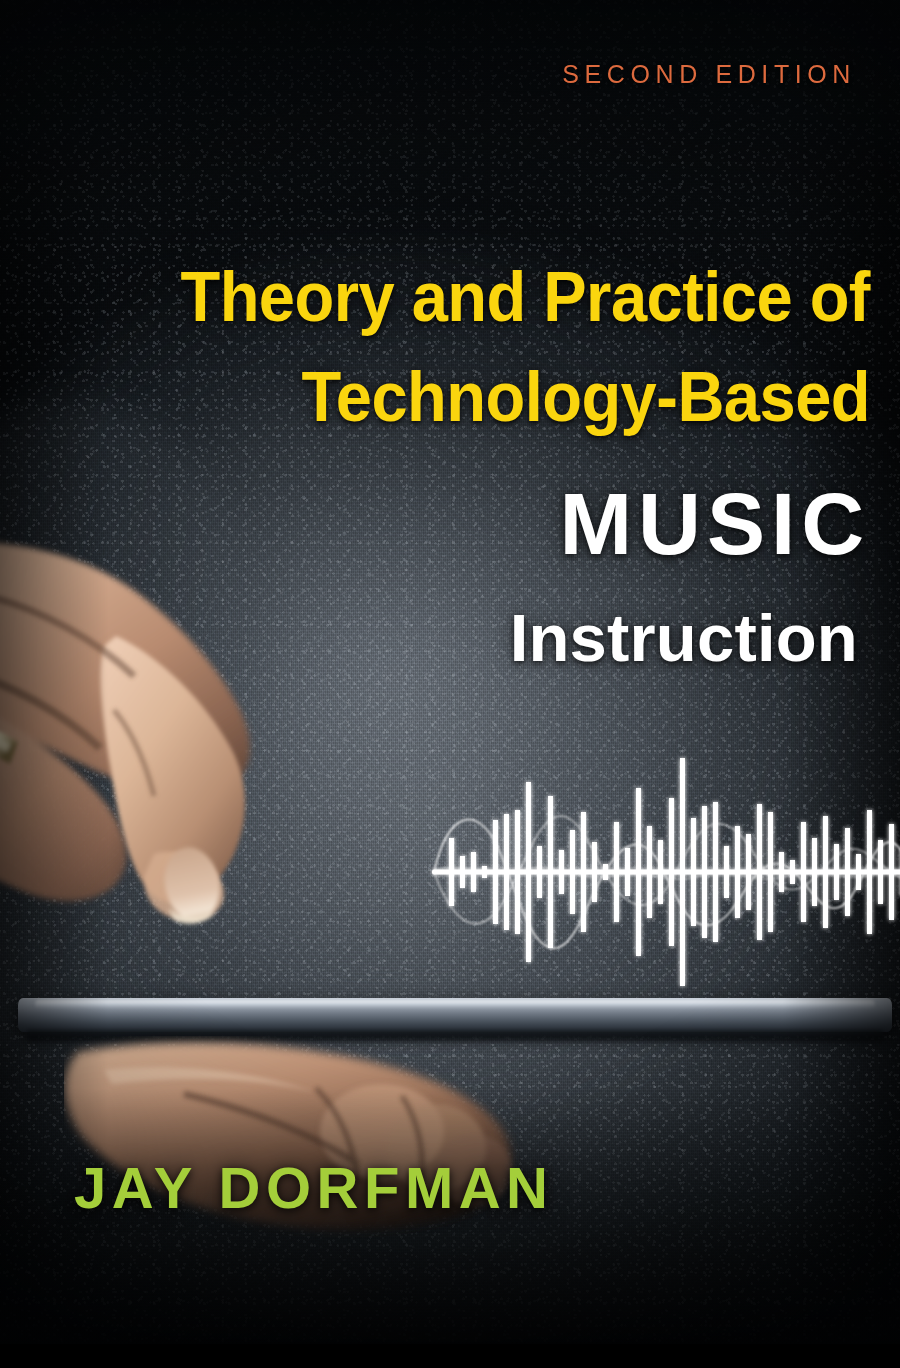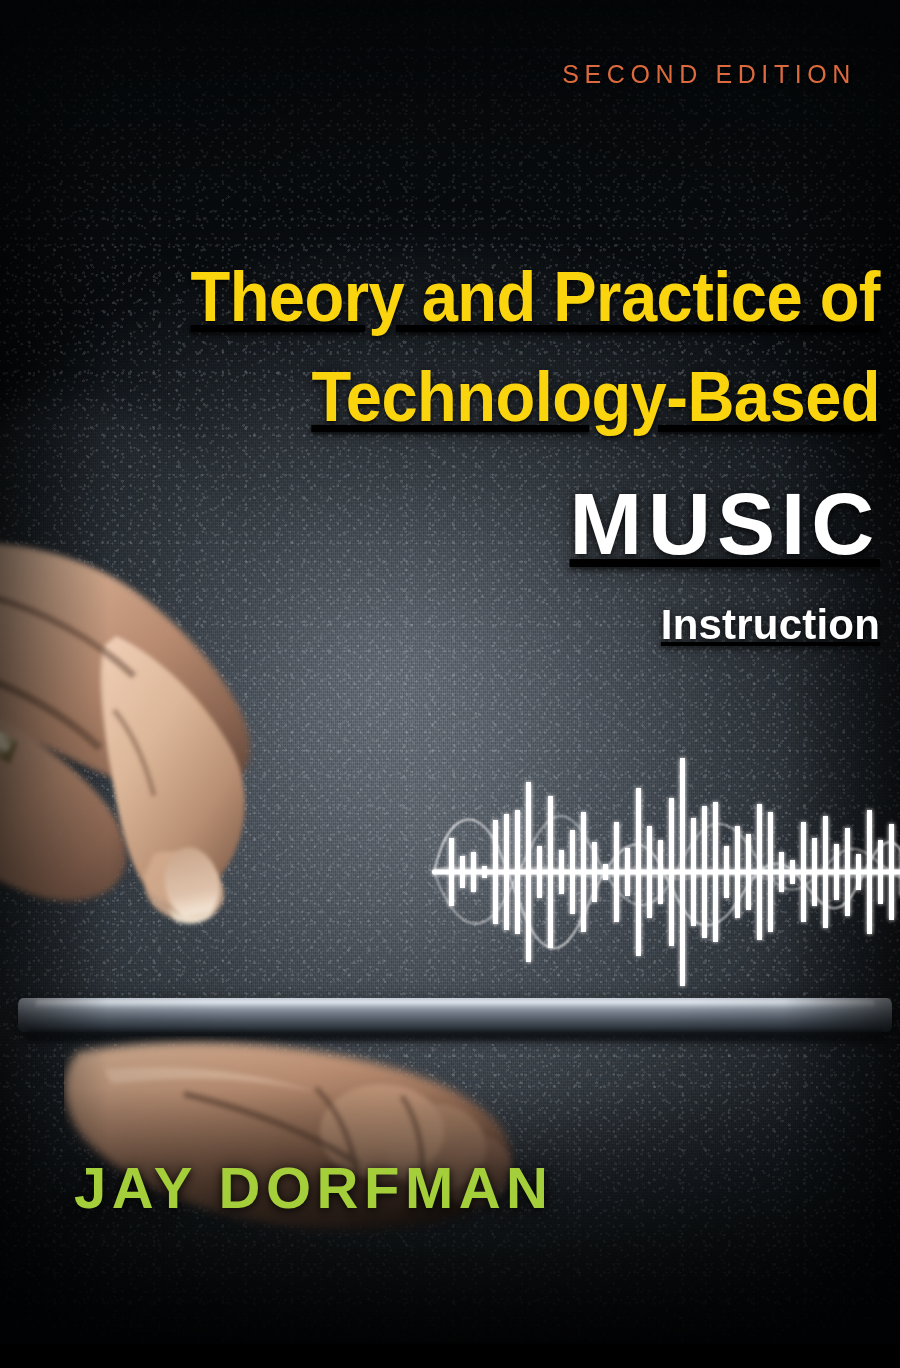--- a/index.html
+++ b/index.html
@@ -204,25 +204,24 @@
     font-size: 25px;
     font-weight: 400;
     letter-spacing: 5.6px;
     text-transform: uppercase;
     white-space: nowrap;
     text-shadow: 0 1px 4px rgba(0,0,0,0.85);
   }
 
   .title-block {
     position: absolute;
-    right: 20px;
+    right: 30px;
     top: 262px;
     width: 840px;
     text-align: right;
-    text-decoration: underline;
   }
 
   .t-line1, .t-line2 {
     color: #fad50e;
     font-family: "Liberation Sans Narrow", "Liberation Sans", sans-serif;
     font-weight: 700;
     font-size: 70px;
     line-height: 1.0;
     letter-spacing: -0.6px;
     white-space: nowrap;
@@ -245,25 +244,25 @@
     text-shadow:
       0 2px 7px rgba(0,0,0,0.78),
       0 0 22px rgba(0,0,0,0.45);
     transform: scaleX(0.99);
     transform-origin: right center;
   }
 
   .t-instruction {
     color: #ffffff;
     font-weight: 700;
-    font-size: 42px;
+    font-size: 67px;
     line-height: 1.0;
     letter-spacing: 0.2px;
     margin-top: 36px;
-    margin-right: 0;
+    margin-right: 12px;
     white-space: nowrap;
     text-shadow:
       0 2px 6px rgba(0,0,0,0.78),
       0 0 20px rgba(0,0,0,0.45);
   }
 
   .author {
     position: absolute;
     left: 74px;
     top: 1154px;

